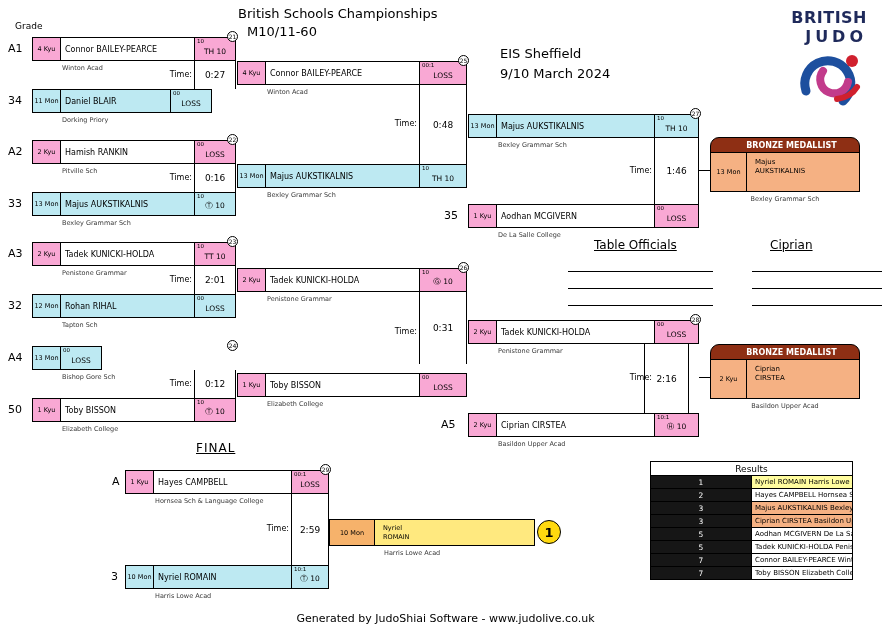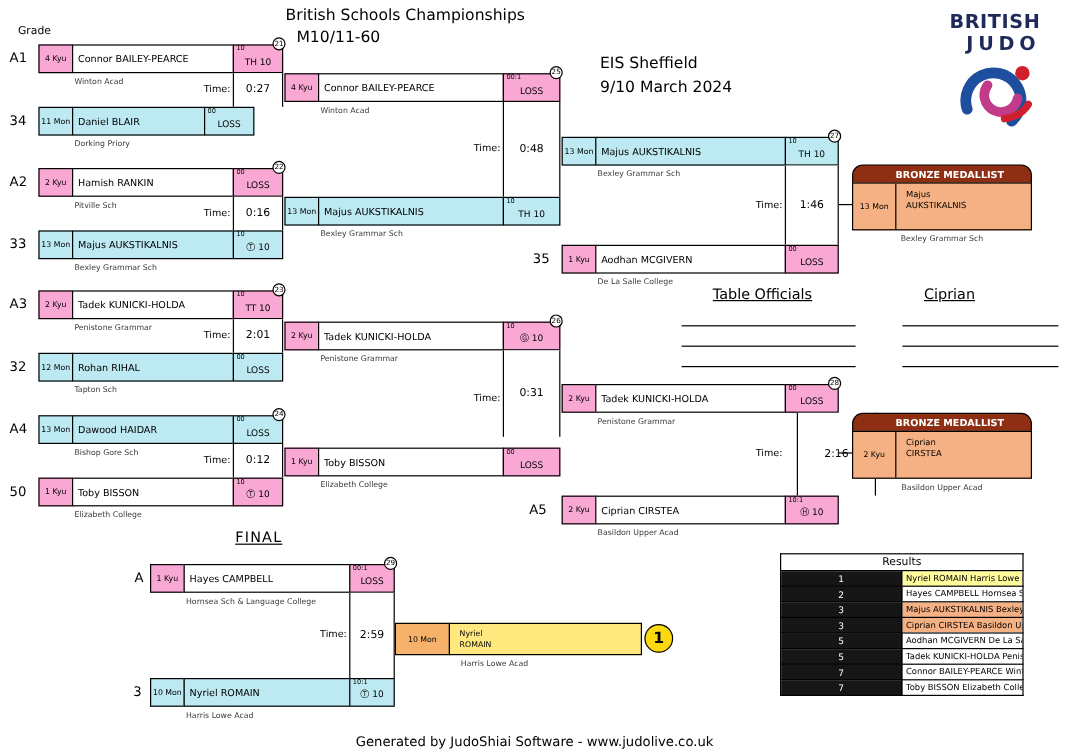--- a/index.html
+++ b/index.html
@@ -131,21 +131,20 @@
       <span>LOSS</span>
     </div>
 </div>
 <div class="club" style="left:62px;top:321px">Tapton Sch</div>
 <div class="mnum" style="left:227px;top:236px">23</div>
 
 <div class="tag" style="left:8px;top:351px">A4</div>
 <div class="tag" style="left:8px;top:403px">50</div>
 <div class="row" style="left:32px;top:346px">
   <div class="cell g mon">13 Mon</div>
-  <div class="cell n mon" style="width:135px">Dawood HAIDAR</div>
   <div class="cell s mon" style="width:42px">
       <span class="sub">00</span>
       <span>LOSS</span>
     </div>
 </div>
 <div class="club" style="left:62px;top:373px">Bishop Gore Sch</div>
 <div class="strip" style="left:194px;top:370px;width:42px;height:28px">0:12</div>
 <div class="tlabel" style="left:146px;top:379px">Time:</div>
 <div class="row" style="left:32px;top:398px">
   <div class="cell g kyu">1 Kyu</div>
@@ -227,21 +226,21 @@
 
 <div class="row" style="left:468px;top:320px">
   <div class="cell g kyu">2 Kyu</div>
   <div class="cell n" style="width:159px">Tadek KUNICKI-HOLDA</div>
   <div class="cell s kyu" style="width:45px">
       <span class="sub">00</span>
       <span>LOSS</span>
     </div>
 </div>
 <div class="club" style="left:498px;top:347px">Penistone Grammar</div>
-<div class="strip" style="left:664px;top:344px;width:66px;height:69px">2:16</div>
+<div class="strip" style="left:644px;top:344px;width:45px;height:69px">2:16</div>
 <div class="tlabel" style="left:606px;top:373px">Time:</div>
 <div class="tag" style="left:441px;top:418px">A5</div>
 <div class="row" style="left:468px;top:413px">
   <div class="cell g kyu">2 Kyu</div>
   <div class="cell n" style="width:159px">Ciprian CIRSTEA</div>
   <div class="cell s kyu" style="width:45px">
       <span class="sub">10:1</span>
       <span>Ⓗ 10</span>
     </div>
 </div>

